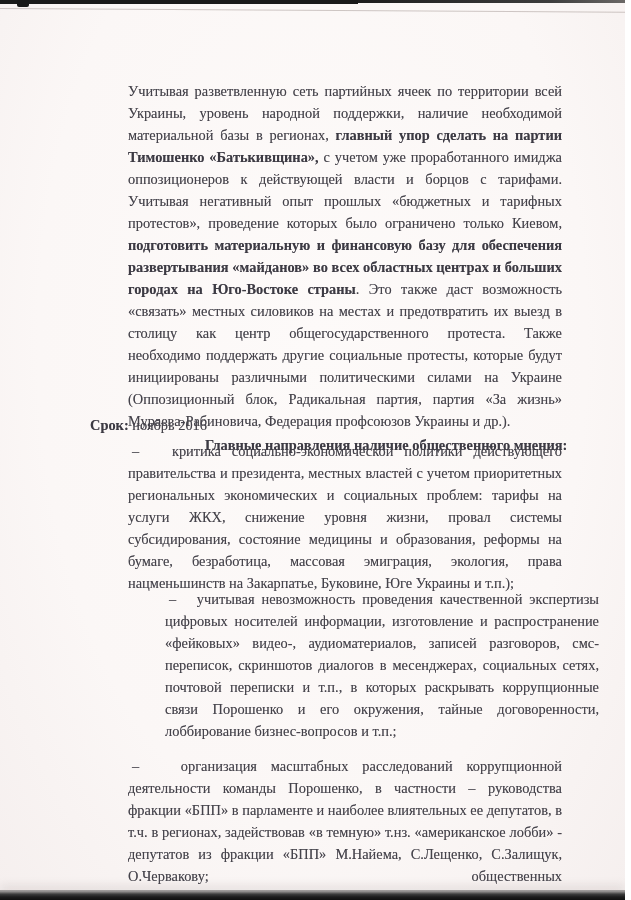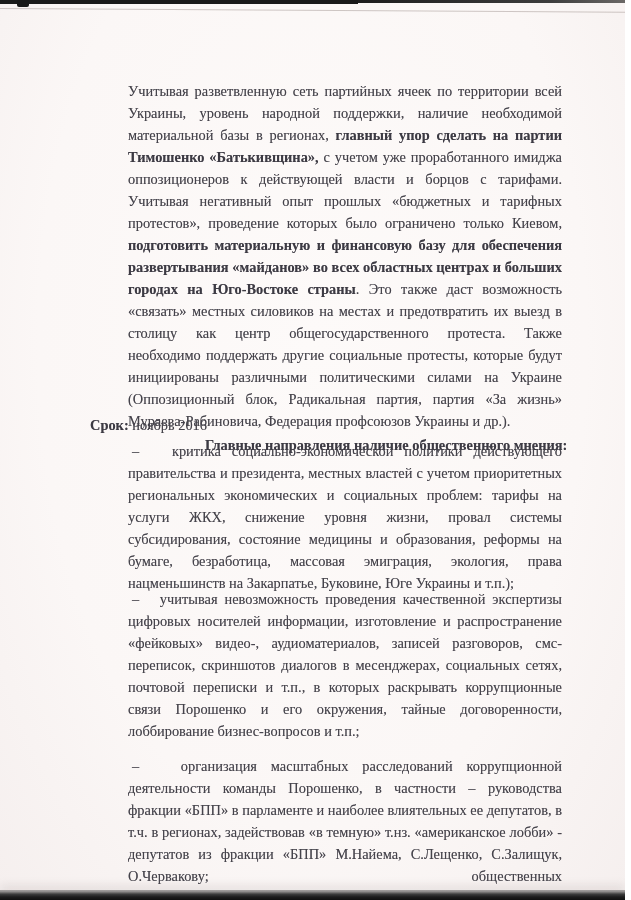--- a/index.html
+++ b/index.html
@@ -48,21 +48,21 @@
   }
   .para b,.srok b,.heading b{font-weight:bold;color:#3c3a43;}
   .p-main{top:80px;}
   .srok{position:absolute;left:88px;top:412px;margin:2px;white-space:nowrap;}
   .heading{
     position:absolute;left:205px;top:434px;margin:0;
     font-size:14.4px;line-height:22px;white-space:nowrap;font-weight:bold;color:#3c3a43;
   }
   .bullet{text-indent:4px;}
   .p-b1{top:440px;}
-  .p-b2{top:588px;}
+  .p-b2{top:588px;margin-left:37px;}
   .p-b3{top:755px;text-align-last:justify;}
   .soft{text-shadow:0 0 0.5px rgba(69,67,75,0.45);}
 </style>
 </head>
 <body>
 
 <div class="page">
 
   <div class="top-bar"></div>
   <div class="top-bar-left"></div>

